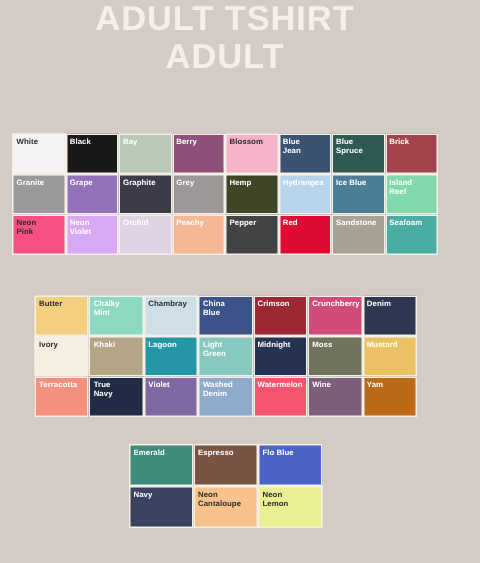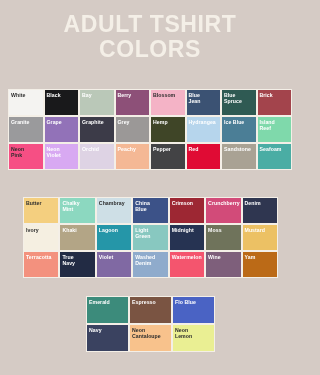--- a/index.html
+++ b/index.html
@@ -10,21 +10,21 @@
     width: 300px;
     height: 375px;
     overflow: hidden;
     background: #d5cbc5;
     font-family: "Liberation Sans", sans-serif;
     position: relative;
   }
 
   
   .title-block {
-    padding-top: 12px;
+    padding-top: 0;
     text-align: center;
   }
   .title-text {
     display: block;
     font-size: 23px;
     line-height: 25px;
     font-weight: bold;
     letter-spacing: 0.6px;
     color: #f4efe7;
     padding: 0 24px;
@@ -77,21 +77,21 @@
     white-space: pre-line;
   }
   .light-text > .swatch-label { color: #ffffff; }
   .dark-text  > .swatch-label { color: #2c2c2c; }
 </style>
 </head>
 <body>
 
 <div class="title-block">
   <span class="title-text">ADULT TSHIRT</span>
-  <span class="title-text">COLORS</span>
+  <span class="title-text">ADULT</span>
 </div>
 
 <div class="grid-block" id="grid-1">
     <div class="swatch dark-text" style="background: rgb(244, 243, 241);">
       <span class="swatch-label">White</span>
     </div>
     <div class="swatch light-text" style="background: rgb(25, 25, 27);">
       <span class="swatch-label">Black</span>
     </div>
     <div class="swatch light-text" style="background: rgb(186, 200, 184);">

